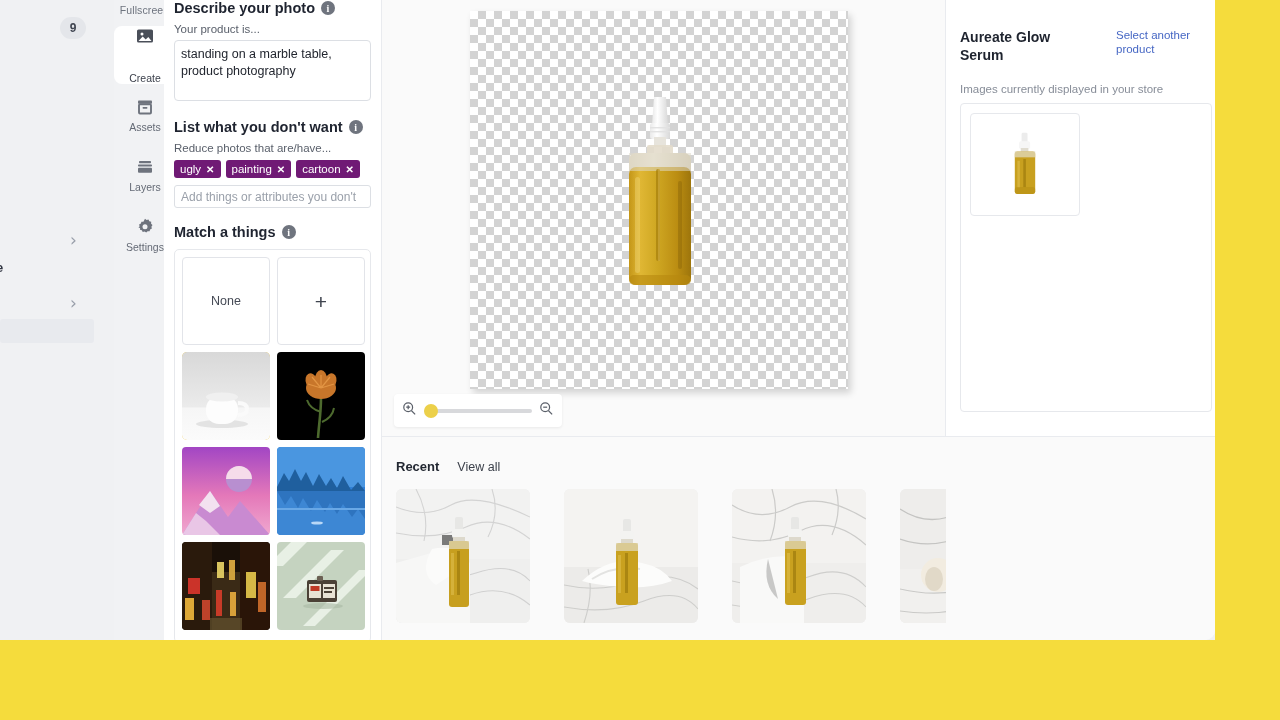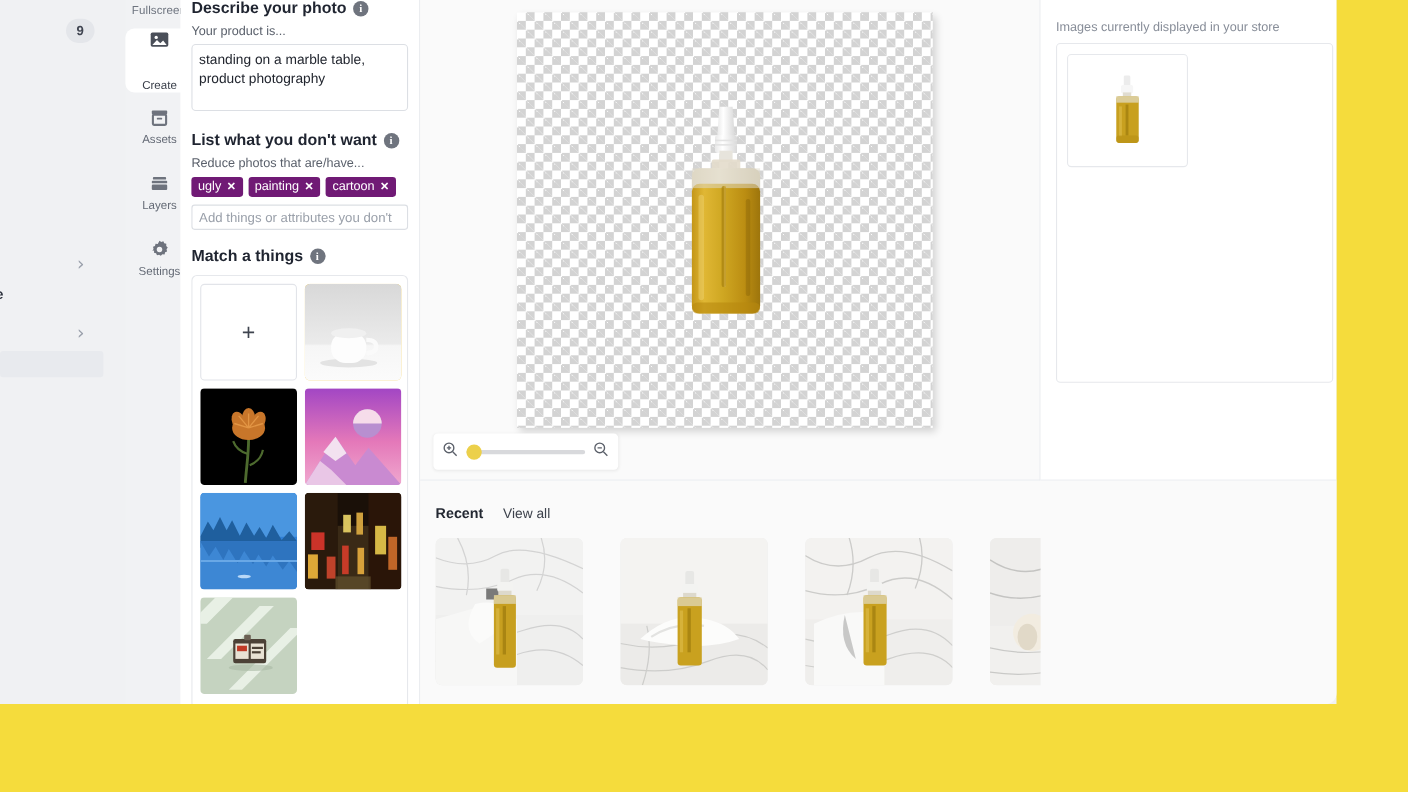--- a/index.html
+++ b/index.html
@@ -305,20 +305,23 @@
     <input class="tagin" type="text" placeholder="Add things or attributes you don't" style="">
 
     <div class="sec-head" style="margin-top:16px;">
       <span>Match a things</span>
       <span class="info-dot">i</span>
     </div>
 
     <div id="style-box">
       <div class="style-grid">
 
+        <div class="style-cell blank">
+          <span>None</span>
+        </div>
 
         <div class="style-cell blank">
           <span class="plus">+</span>
         </div>
 
         <div class="style-cell sel">
           <svg viewBox="0 0 88 88" width="88" height="88">
             <defs>
                 <linearGradient id="mugbg" x1="0" y1="0" x2="0" y2="1">
               <stop offset="0" stop-color="#d8d8d8"></stop>
@@ -636,20 +639,24 @@
             <rect x="-1" y="36" width="3" height="40" fill="#e3c356" opacity=".5"></rect>
           </g>
         </svg>
       </div>
     </div>
   </section>
 
   <div id="right-top-strip"></div>
 
   <aside id="right-panel">
+    <div class="rp-headrow">
+      <div class="rp-title">Aureate Glow Serum</div>
+      <div class="rp-link">Select another product</div>
+    </div>
     <div class="rp-sub">Images currently displayed in your store</div>
     <div class="rp-imgbox">
       <div class="rp-thumb">
         <svg viewBox="0 0 40 80" width="34" height="68">
           <rect x="16" y="2" width="7" height="13" rx="1.6" fill="#ececec"></rect>
           <rect x="13" y="12" width="13" height="9" rx="2" fill="#f6f6f6"></rect>
           <rect x="15" y="20" width="9" height="5" fill="#e0dcd0"></rect>
           <rect x="8" y="24" width="24" height="50" rx="3" fill="#c8a01f"></rect>
           <rect x="8" y="24" width="24" height="7" fill="#ded4ae" opacity=".85"></rect>
           <rect x="18" y="33" width="3" height="33" fill="#9c7a0d" opacity=".7"></rect>

